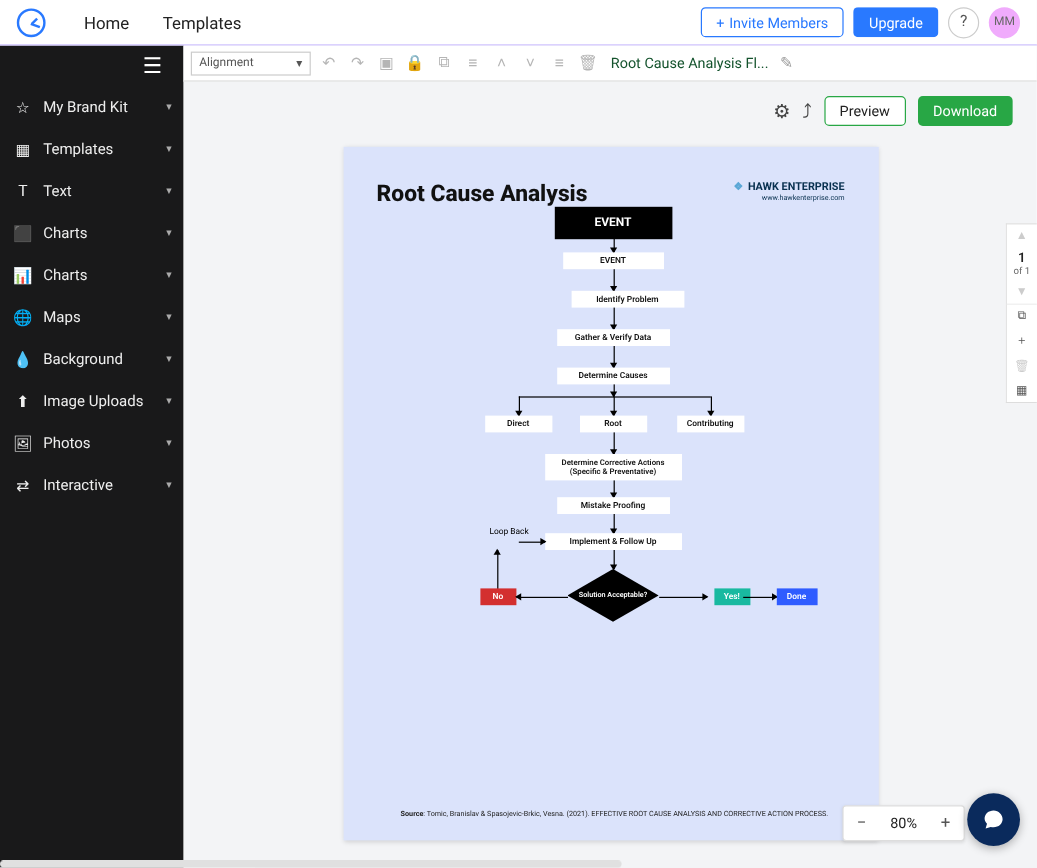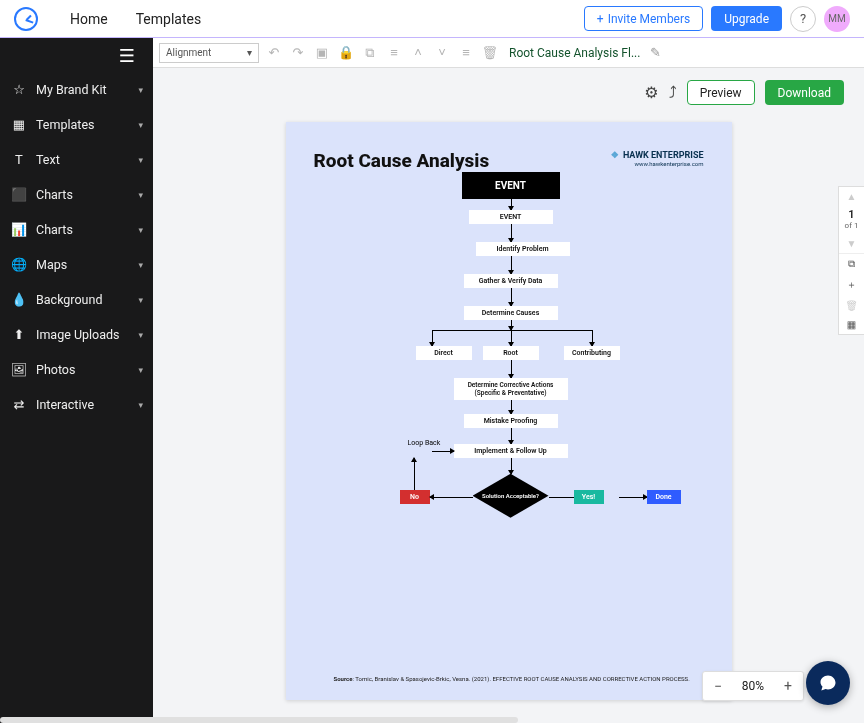--- a/index.html
+++ b/index.html
@@ -193,21 +193,21 @@
             <div class="box" style="left:150px;top:102px;width:94px;height:14px">Gather &amp; Verify Data</div>
             <div class="arrow-v" style="left:197px;top:116px;height:18px"></div>
             <div class="box" style="left:150px;top:134px;width:94px;height:14px">Determine Causes</div>
 
             <div class="arrow-v" style="left:197px;top:148px;height:10px;background:#000"></div>
             <div class="h-split" style="left:118px;top:158px;width:160px"></div>
             <div class="arrow-v" style="left:118px;top:158px;height:16px"></div>
             <div class="arrow-v" style="left:197px;top:158px;height:16px"></div>
             <div class="arrow-v" style="left:278px;top:158px;height:16px"></div>
 
-            <div class="box" style="left:102px;top:174px;width:56px;height:14px">Direct</div>
+            <div class="box" style="left:90px;top:174px;width:56px;height:14px">Direct</div>
             <div class="box" style="left:169px;top:174px;width:56px;height:14px">Root</div>
             <div class="box" style="left:250px;top:174px;width:56px;height:14px">Contributing</div>
 
             <div class="arrow-v" style="left:197px;top:188px;height:18px"></div>
             <div class="box" style="left:140px;top:206px;width:114px;height:22px;font-size:6.5px">Determine Corrective Actions (Specific &amp; Preventative)</div>
             <div class="arrow-v" style="left:197px;top:228px;height:14px"></div>
             <div class="box" style="left:150px;top:242px;width:94px;height:14px">Mistake Proofing</div>
             <div class="arrow-v" style="left:197px;top:256px;height:16px"></div>
             <div class="box" style="left:140px;top:272px;width:114px;height:14px">Implement &amp; Follow Up</div>
 
@@ -216,21 +216,21 @@
             <div class="arrow-v up" style="left:100px;top:286px;height:40px"></div>
             <div class="arrow-h left" style="left:100px;top:326px;width:10px"></div>
 
             <div class="arrow-v" style="left:197px;top:286px;height:16px"></div>
             <div class="diamond" style="left:159px;top:302px">Solution Acceptable?</div>
 
             <div class="box red" style="left:86px;top:318px;width:30px;height:14px">No</div>
             <div class="arrow-h left" style="left:116px;top:325px;width:43px"></div>
 
             <div class="arrow-h" style="left:235px;top:325px;width:40px"></div>
-            <div class="box teal" style="left:260px;top:318px;width:30px;height:14px">Yes!</div>
+            <div class="box teal" style="left:281px;top:318px;width:30px;height:14px">Yes!</div>
             <div class="arrow-h" style="left:305px;top:325px;width:28px"></div>
             <div class="box blue" style="left:333px;top:318px;width:34px;height:14px">Done</div>
           </div>
 
           <div class="source"><b>Source</b><span>: Tomic, Branislav &amp; Spasojevic-Brkic, Vesna. (2021). EFFECTIVE ROOT CAUSE ANALYSIS AND CORRECTIVE ACTION PROCESS.</span></div>
         </div>
       </div>
 
       <div class="page-nav">
         <div style="color:#ccc">▲</div>

